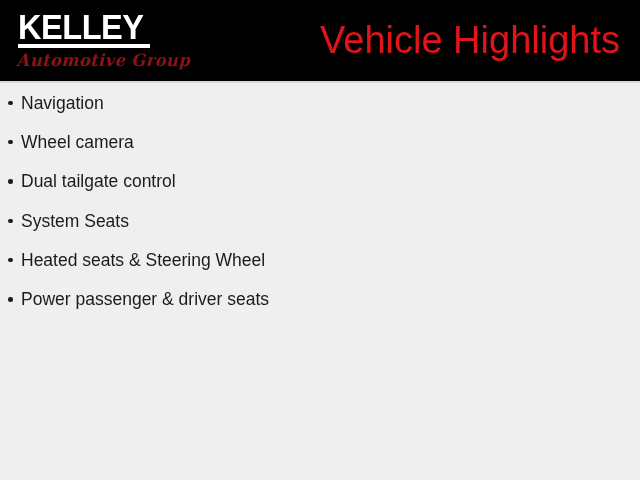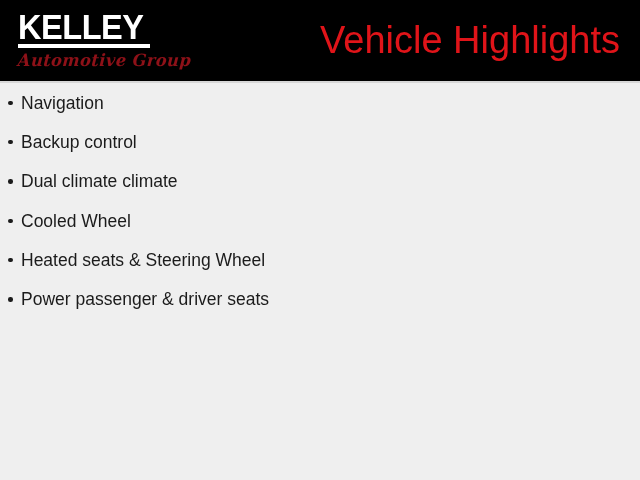--- a/index.html
+++ b/index.html
@@ -164,32 +164,32 @@
   <ul class="highlights">
 
     <li class="highlight-item">
       <span class="highlight-bullet"></span>
       <span class="highlight-label">Navigation</span>
     </li>
 
 
     <li class="highlight-item">
       <span class="highlight-bullet"></span>
-      <span class="highlight-label">Backup control</span>
-    </li>
-
-
-    <li class="highlight-item">
-      <span class="highlight-bullet"></span>
-      <span class="highlight-label">Dual climate climate</span>
-    </li>
-
-    <li class="highlight-item">
-      <span class="highlight-bullet"></span>
-      <span class="highlight-label">Cooled Wheel</span>
+      <span class="highlight-label">Wheel camera</span>
+    </li>
+
+
+    <li class="highlight-item">
+      <span class="highlight-bullet"></span>
+      <span class="highlight-label">Dual tailgate control</span>
+    </li>
+
+    <li class="highlight-item">
+      <span class="highlight-bullet"></span>
+      <span class="highlight-label">System Seats</span>
     </li>
 
     <li class="highlight-item">
       <span class="highlight-bullet"></span>
       <span class="highlight-label">Heated seats &amp; Steering Wheel</span>
     </li>
 
 
     <li class="highlight-item">
       <span class="highlight-bullet"></span>

